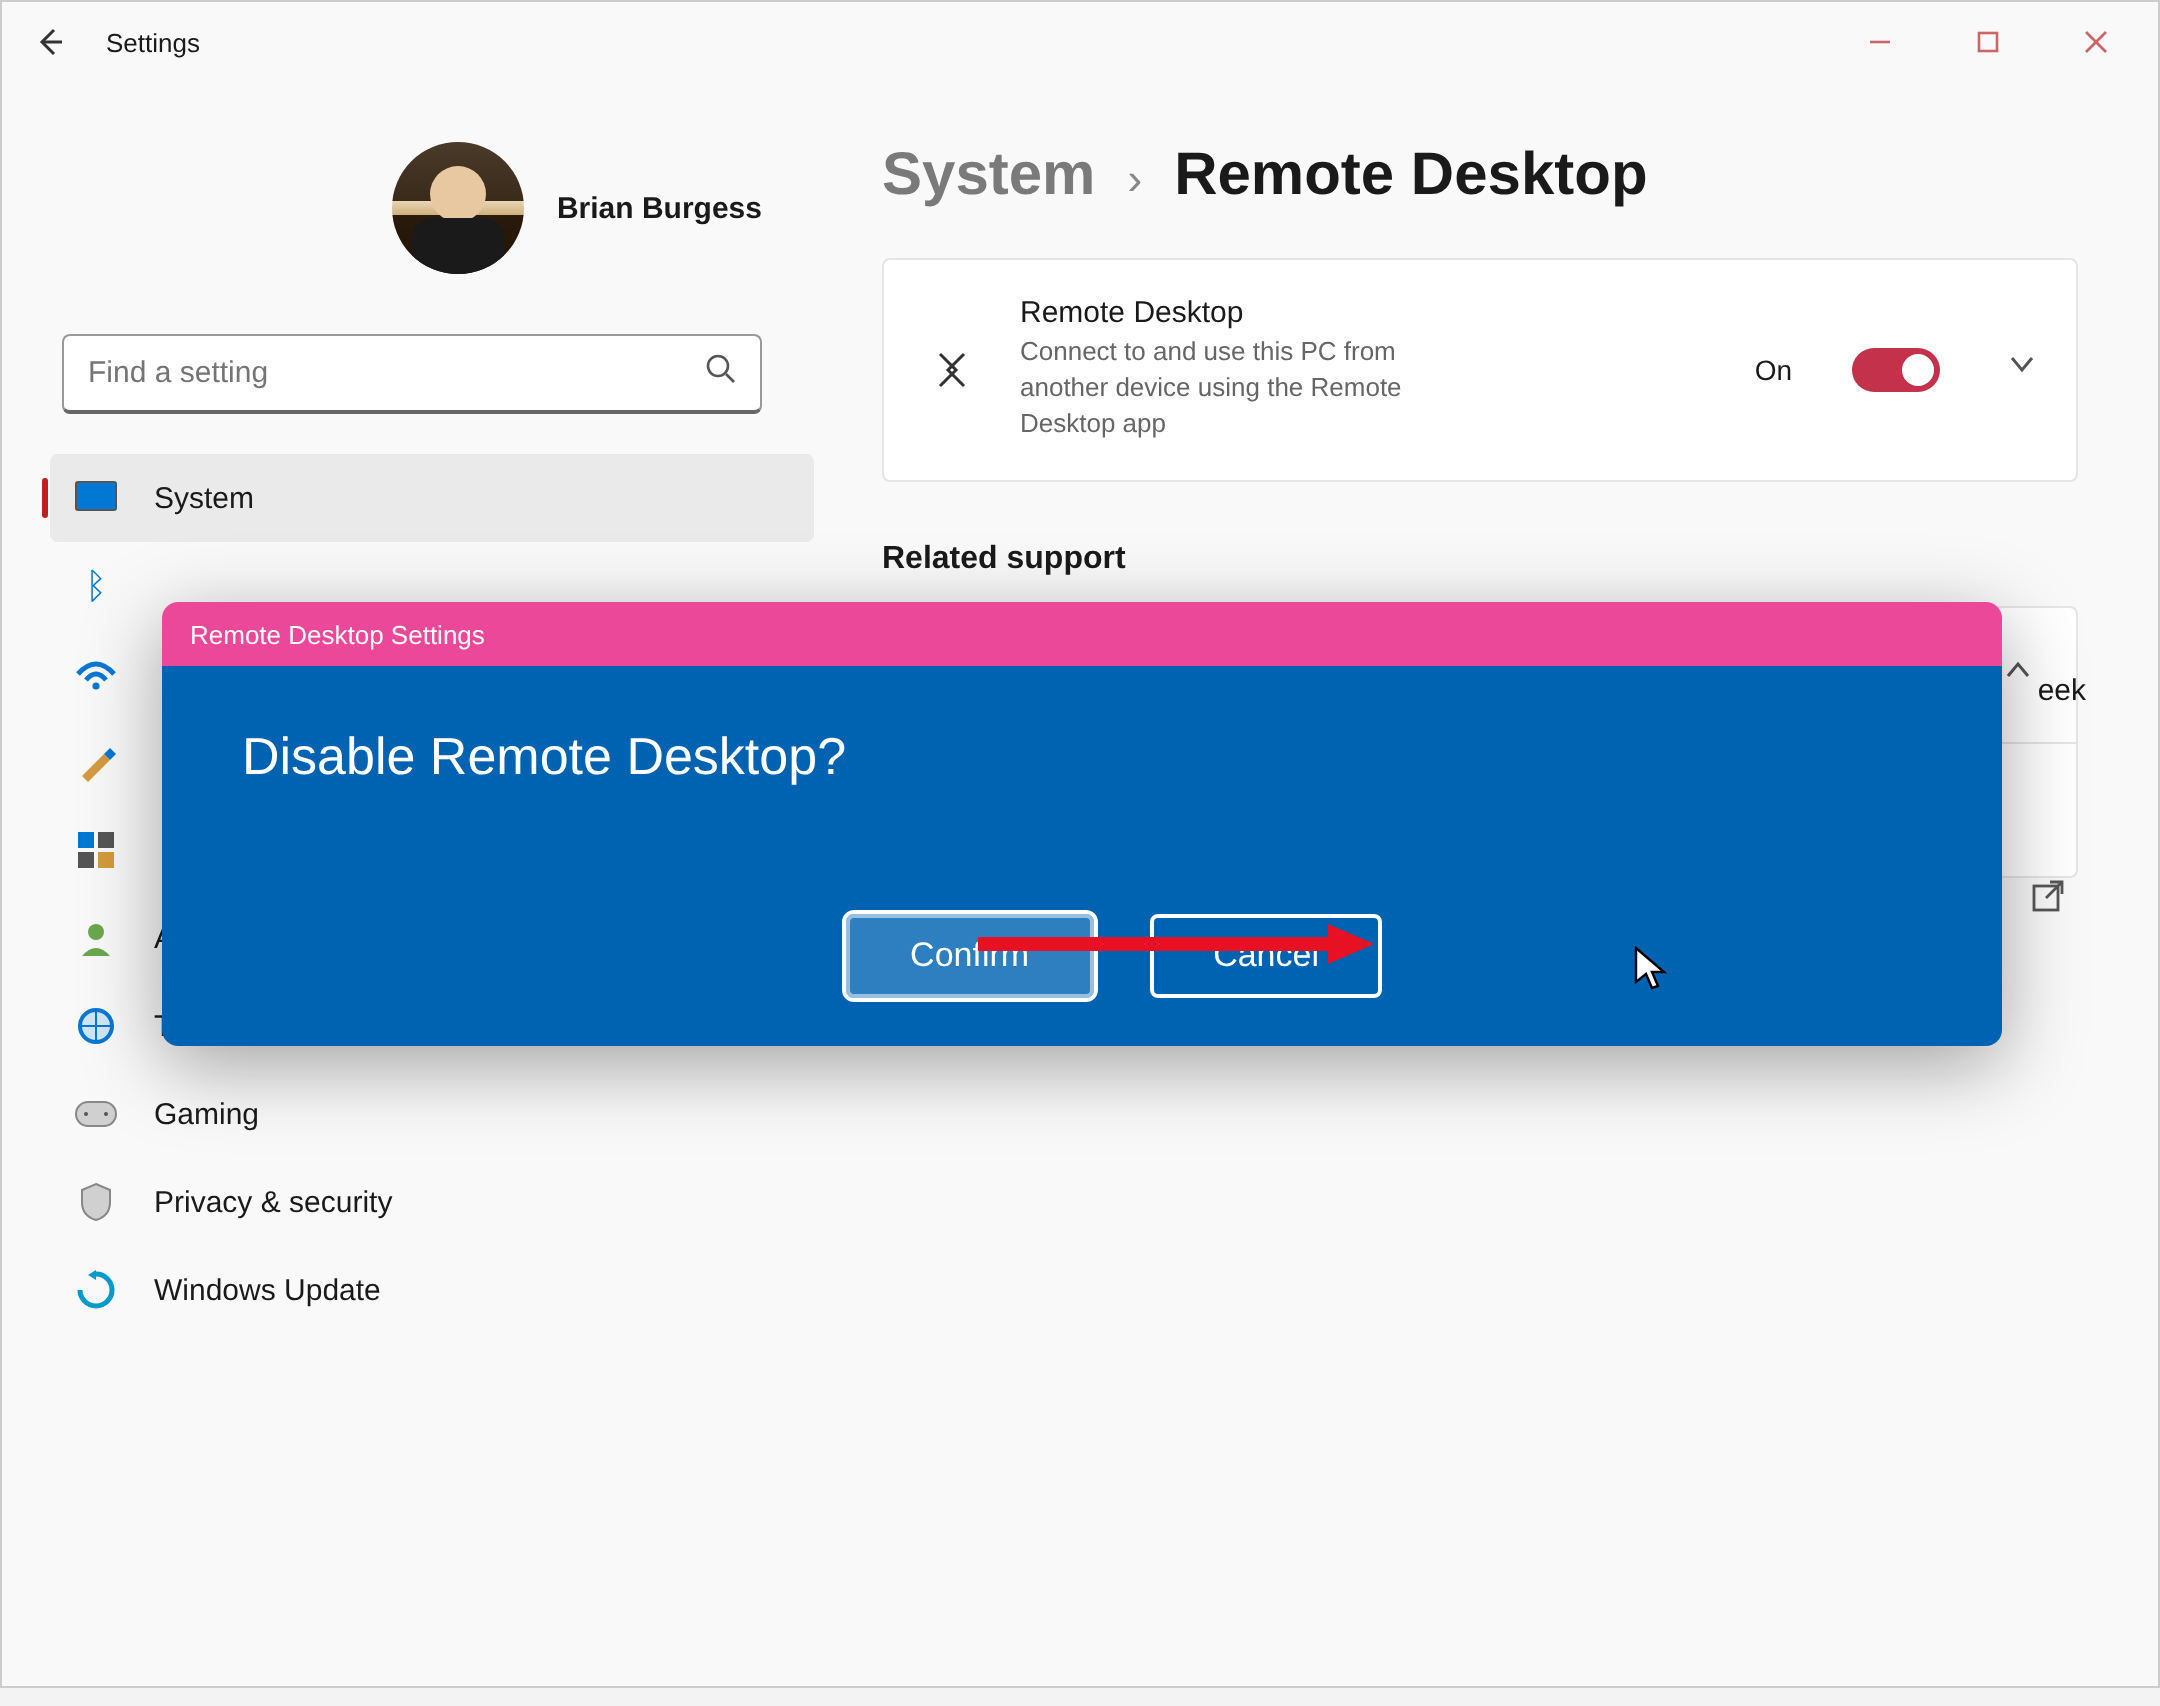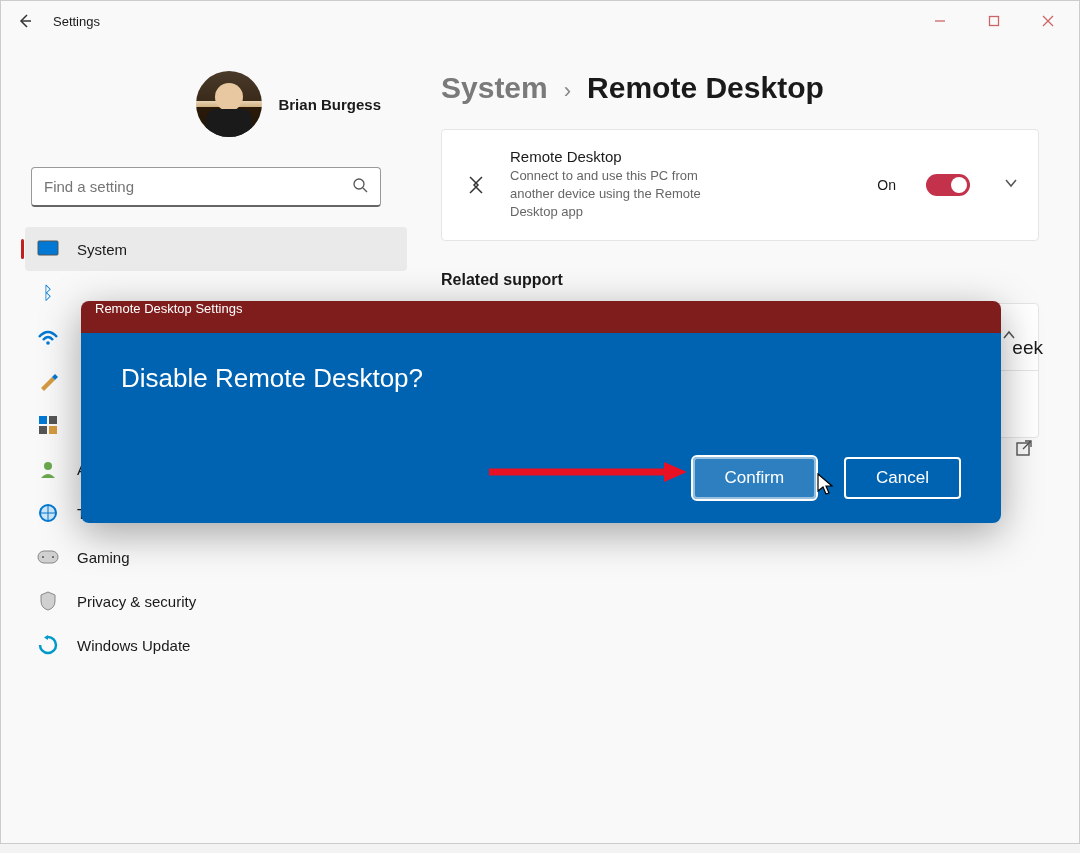--- a/index.html
+++ b/index.html
@@ -59,31 +59,31 @@
 .help-link { color: #a4262c; font-size: 15px; cursor: pointer; }
 
 .footer-links { margin-top: 30px; display: flex; flex-direction: column; gap: 14px; }
 .footer-link { display: flex; align-items: center; gap: 14px; font-size: 15px; color: #a4262c; cursor: pointer; }
 .footer-link .fl-icon { color: #333; width: 20px; }
 
 .ext-icon { position: absolute; right: 46px; top: 438px; color: #555; cursor: pointer; }
 
 
 .dialog { position: absolute; left: 80px; top: 300px; width: 920px; height: 222px; box-shadow: 0 10px 40px rgba(0,0,0,0.35); border-radius: 8px; overflow: hidden; }
-.dialog-titlebar { background: #7f1d1d; height: 32px; display: flex; align-items: flex-start; padding: 0 14px; color: #fff; font-size: 13px; }
-.dialog-body { background: #0063b1; height: calc(100% - 32px); padding: 30px 40px 24px 40px; display: flex; flex-direction: column; }
+.dialog-titlebar { background: #ec4899; height: 32px; display: flex; align-items: center; padding: 0 14px; color: #fff; font-size: 13px; }
+.dialog-body { background: #0063b1; height: calc(100% - 32px); padding: 30px 40px 24px 40px; display: flex; flex-direction: row; }
 .dialog-heading { color: #fff; font-size: 26px; font-weight: 400; }
 .dialog-buttons { margin-top: auto; display: flex; justify-content: flex-end; gap: 28px; align-items: center; }
 .btn { height: 42px; padding: 0 30px; border-radius: 4px; font-size: 17px; cursor: pointer; border: 2px solid #fff; background: transparent; color: #fff; display: flex; align-items: center; }
 .btn.confirm { background: rgba(255,255,255,0.18); border: 2px solid rgba(255,255,255,0.5); outline: 2px solid #fff; }
 
 .arrow { position: absolute; left: 488px; top: 459px; pointer-events: none; }
 .cursor { position: absolute; left: 816px; top: 472px; pointer-events: none; }
 
-.peek-text { position: absolute; right: 36px; top: 336px; font-size: 19px; color: #1a1a1a; }
+.peek-text { position: absolute; right: 36px; top: 336px; font-size: 15px; color: #1a1a1a; }
 </style>
 </head>
 <body>
 
 <div class="window">
 
   <div class="titlebar">
     <div class="back-btn">
       <svg width="16" height="16" viewBox="0 0 16 16">
           <path d="M10 2 L4 8 L10 14" stroke="#333" stroke-width="1.5" fill="none"></path>

